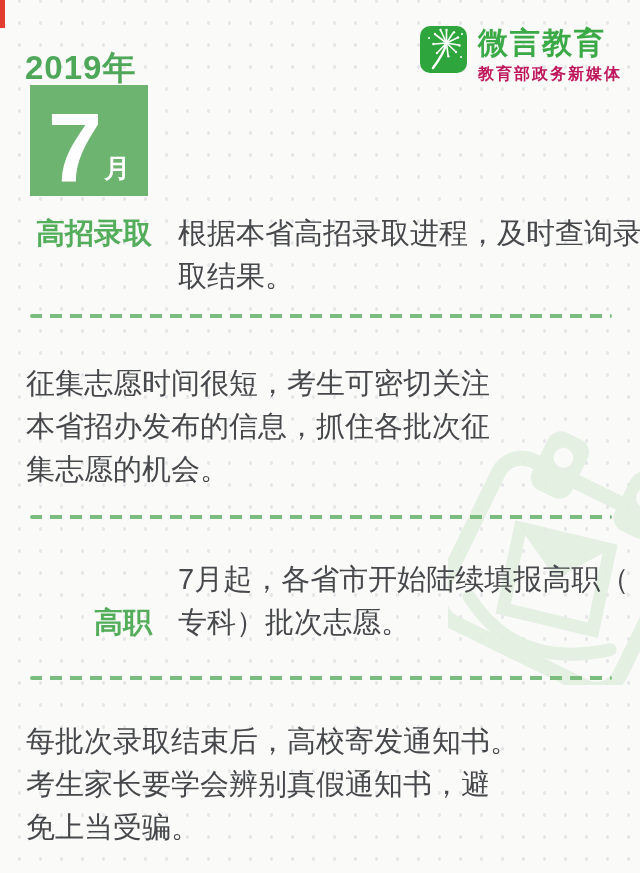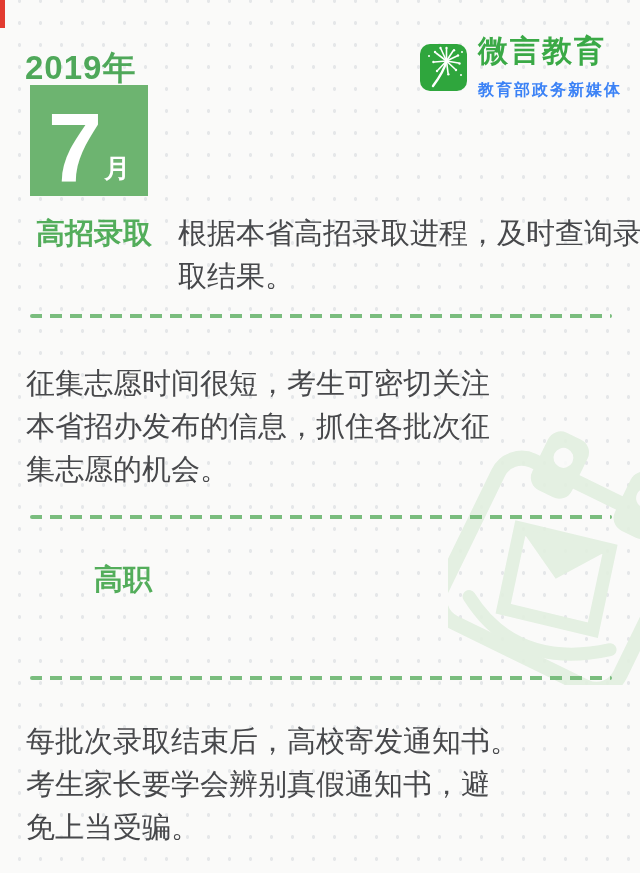--- a/index.html
+++ b/index.html
@@ -38,30 +38,30 @@
   }
   .month-number {
     font-size: 98px; font-weight: 700; color: #ffffff;
     line-height: 0.94; margin-bottom: 2px;
   }
   .month-unit {
     font-size: 26px; font-weight: 700; color: #ffffff;
     margin-left: 2px; margin-bottom: 10px;
   }
 
-  .brand { position: absolute; left: 420px; top: 34px; display: flex; z-index: 2; align-items: center; }
+  .brand { position: absolute; left: 420px; top: 26px; display: flex; z-index: 2; }
   .brand-icon { width: 47px; height: 47px; flex: 0 0 auto; }
   .brand-text { margin-left: 11px; }
   .brand-name {
     font-size: 30px; font-weight: 800; color: #3aa946;
     letter-spacing: 2px; white-space: nowrap; line-height: 1.1;
   }
   .brand-subtitle {
-    font-size: 16px; font-weight: 600; color: #3b82f6;
-    letter-spacing: 2px; white-space: nowrap; margin-top: 13px;
+    font-size: 16px; font-weight: 600; color: #be185d;
+    letter-spacing: 2px; white-space: nowrap; margin-top: 5px;
   }
 
   
   .watermark {
     position: absolute; left: 448px; top: 430px;
     z-index: 0; opacity: 0.9;
   }
 
   
   .sep {
@@ -174,20 +174,22 @@
   </div>
 </div>
 
 <div class="sep sep-2"></div>
 
 <div class="section section-3">
   <div class="sec-label">
     <div class="line">高职</div>
   </div>
   <div class="sec-body">
+    <div class="line">7月起，各省市开始陆续填报高职（</div>
+    <div class="line">专科）批次志愿。</div>
   </div>
 </div>
 
 <div class="sep sep-3"></div>
 
 <div class="section section-4">
   <div class="sec-body">
     <div class="line">每批次录取结束后，高校寄发通知书。</div>
     <div class="line">考生家长要学会辨别真假通知书，避</div>
     <div class="line">免上当受骗。</div>

